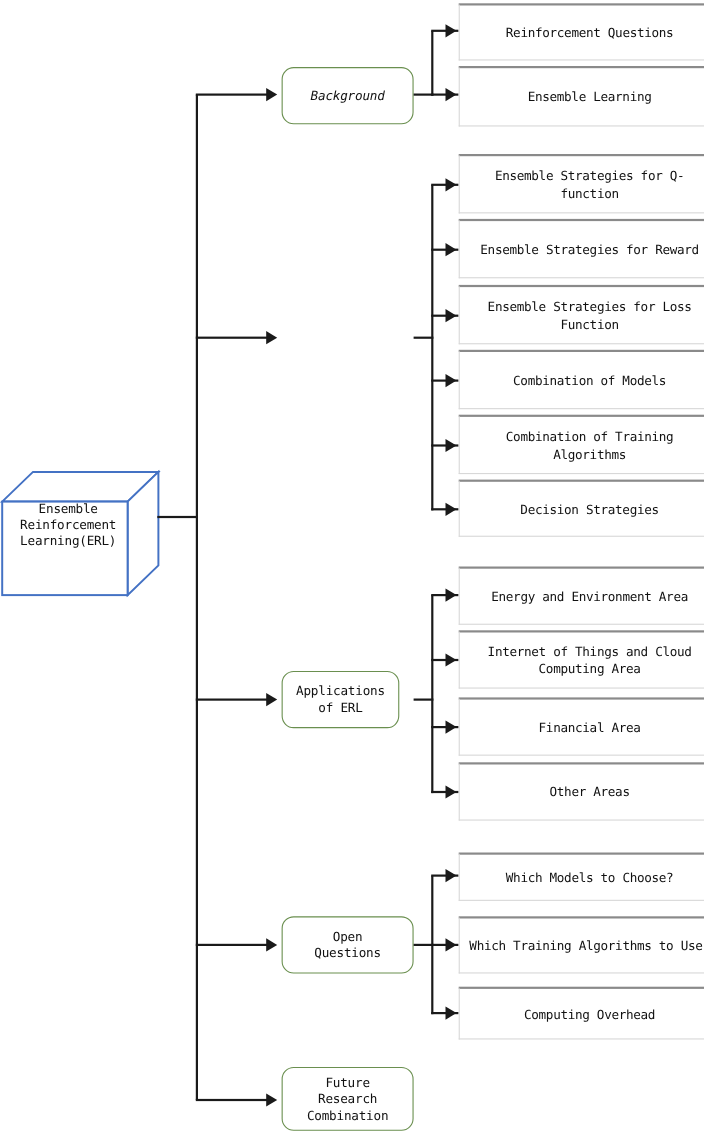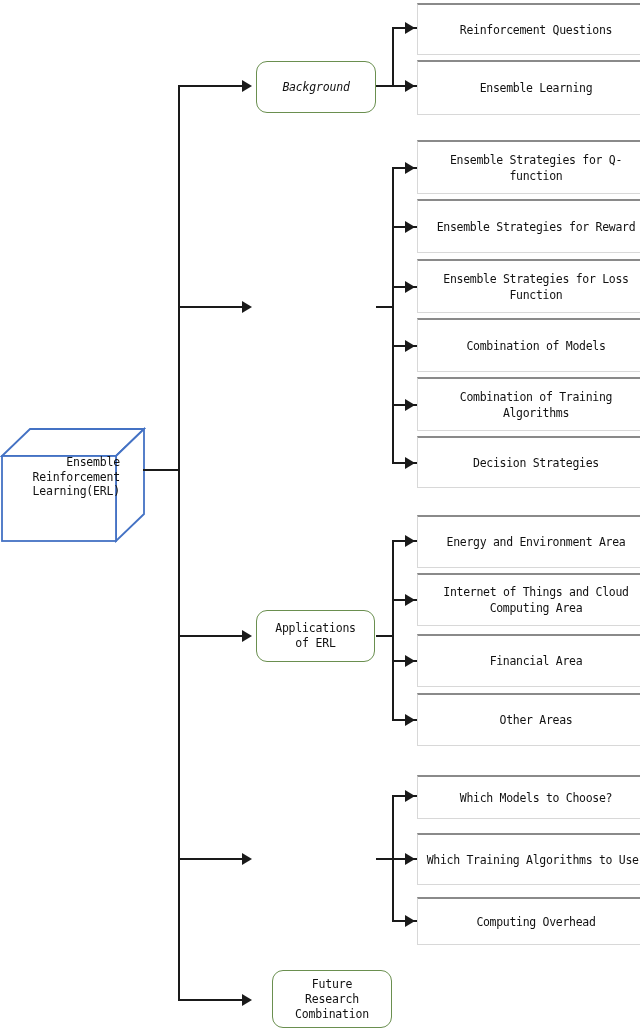--- a/index.html
+++ b/index.html
@@ -24,21 +24,21 @@
     top: 427px;
     width: 146px;
     height: 116px;
   }
   .root-node svg { display:block; }
   .root-label {
     position: absolute;
     left: 4px;
     top: 455px;
     width: 116px;
-    text-align: right;
+    text-align: center;
     font-size: 11.5px;
     line-height: 14.5px;
     color: #111111;
     letter-spacing: -0.2px;
   }
   
   .cat-node {
     position: absolute;
     box-sizing: border-box;
     border: 1.6px solid #6a8f4f;
@@ -122,29 +122,35 @@
   <div class="conn hline" style="left:178px; top:999px; width:66px;"></div>
   <div class="arrow" style="left:242px; top:994px;"></div>
 
   <div class="cat-node" style="left:256px; top:61px; width:120px; height:52px;font-style:italic;">
     <div>
       <div>Background</div>
     </div>
   </div>
 
 
-  <div class="cat-node" style="left:256px; top:610px; width:119px; height:52px;">
+  <div class="cat-node" style="left:256px; top:610px; width:107px; height:52px;">
     <div>
       <div>Applications</div>
       <div>of ERL</div>
     </div>
   </div>
 
-
-  <div class="cat-node" style="left:256px; top:970px; width:120px; height:58px;margin-left:16px;">
+  <div class="cat-node" style="left:256px; top:833px; width:120px; height:52px;">
+    <div>
+      <div>Open</div>
+      <div>Questions</div>
+    </div>
+  </div>
+
+  <div class="cat-node" style="left:256px; top:970px; width:120px; height:58px;">
     <div>
       <div>Future</div>
       <div>Research</div>
       <div>Combination</div>
     </div>
   </div>
 
   <div class="conn hline" style="left:376px; top:85px; width:18px;"></div>
   <div class="conn vline" style="left:392px; top:28px; height:59px;"></div>
 

